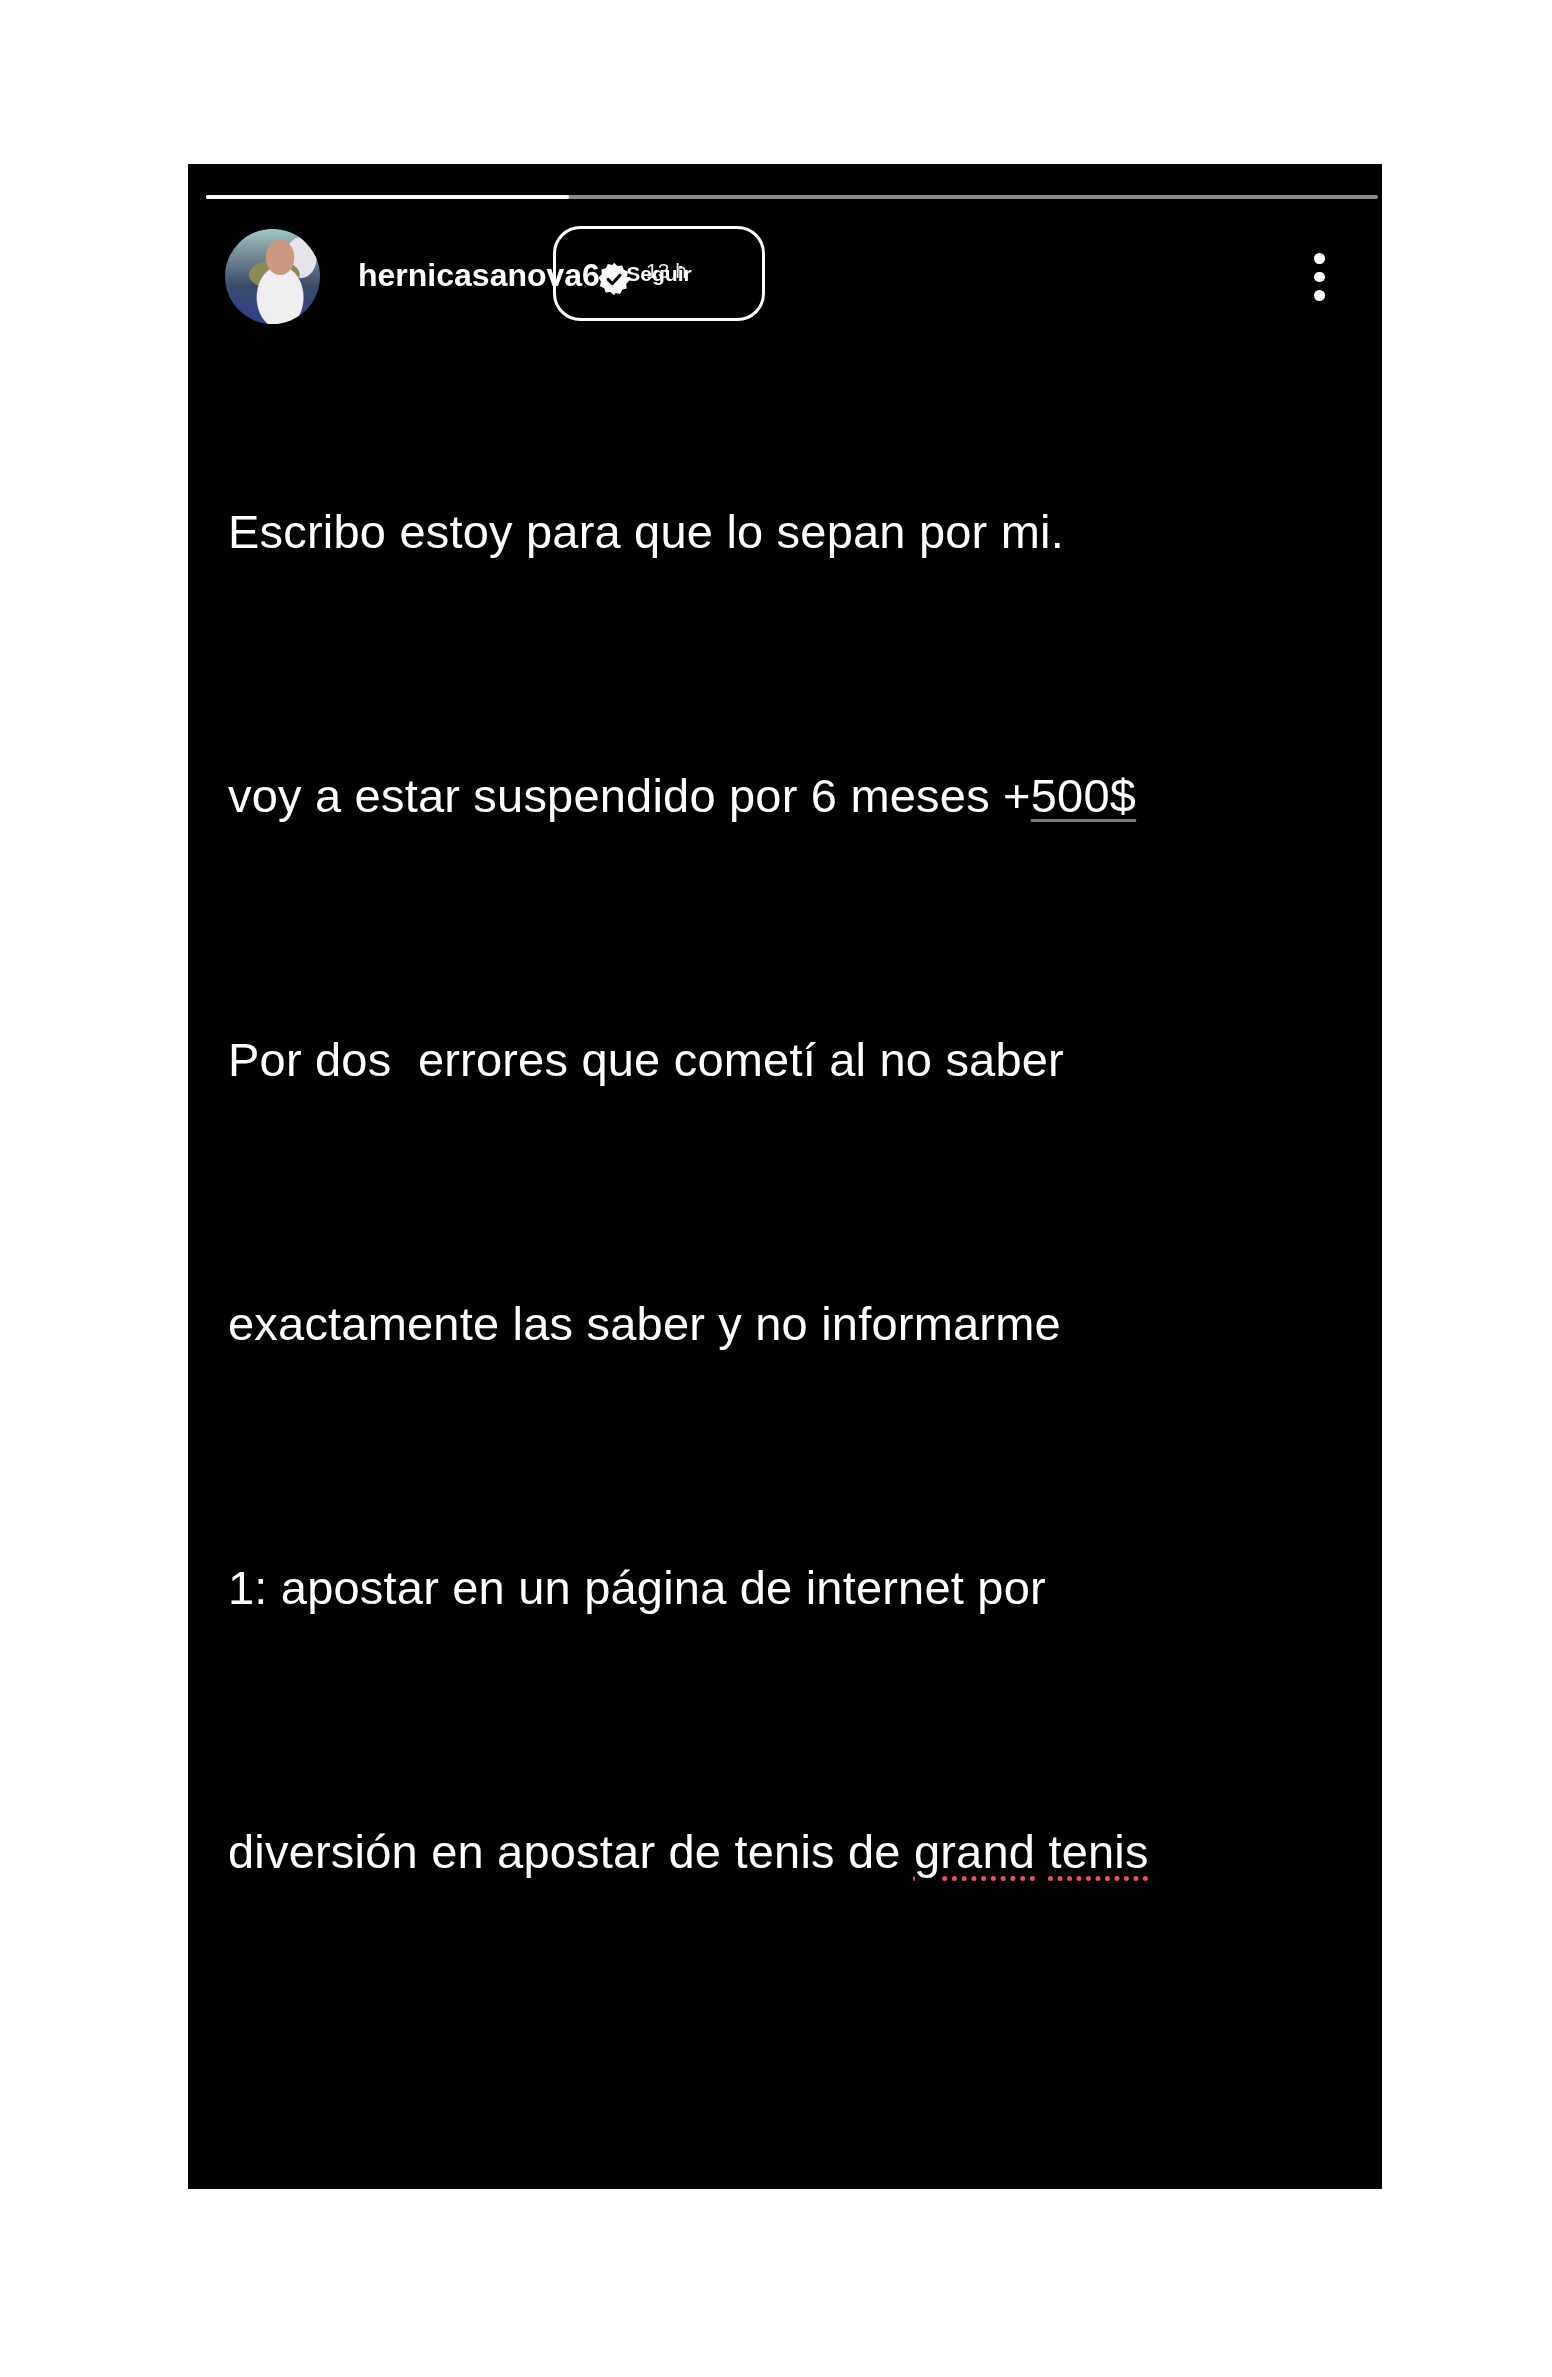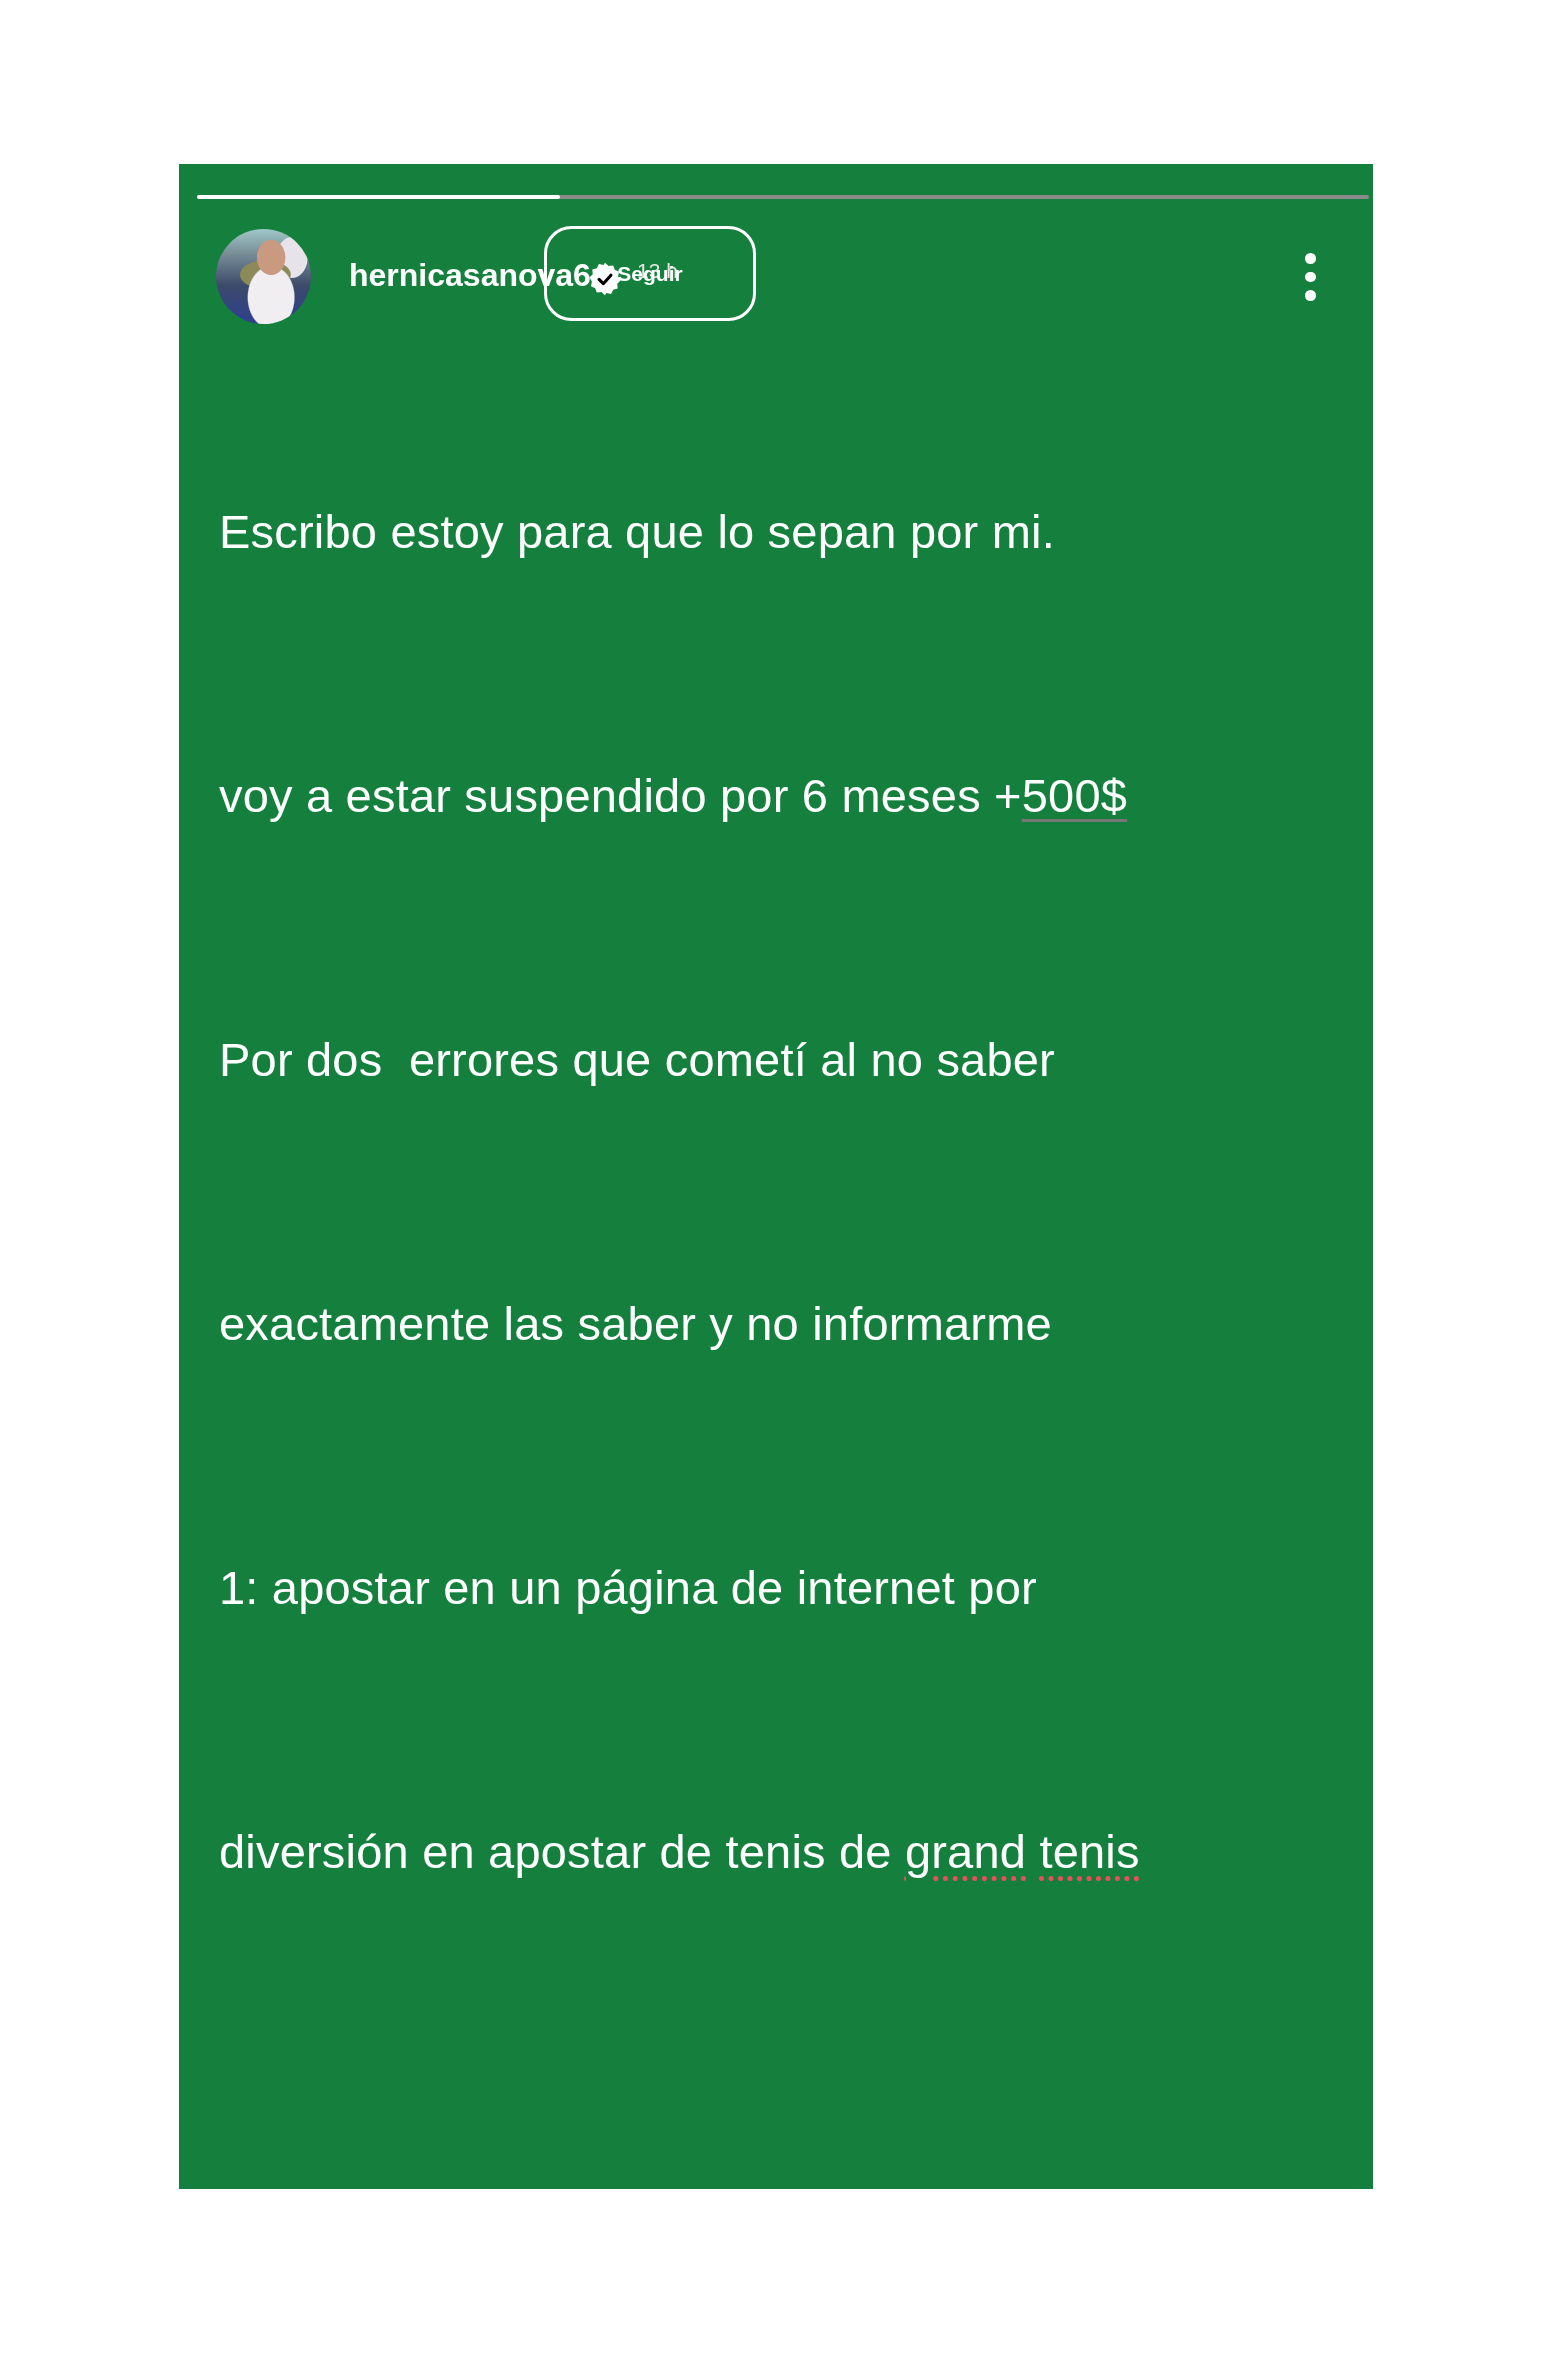--- a/index.html
+++ b/index.html
@@ -1,17 +1,17 @@
 <!DOCTYPE html>
 <html style="font-size:13px"><head>
 <meta charset="utf-8">
 <style>
   html, body { margin:0; padding:0; background:#ffffff; }
   body { width:1553px; height:2377px; position:relative; overflow:hidden; font-family:"Liberation Sans", sans-serif; }
-  .story { position:absolute; left:179px; top:164px; width:1194px; height:2025px; background:#15803d; overflow:hidden; }
+  .story { position:absolute; left:188px; top:164px; width:1194px; height:2025px; background:#000000; overflow:hidden; }
   .progress-track { position:absolute; left:18px; top:31px; width:1172px; height:4px; background:#8a8a8a; border-radius:2.4px; }
   .progress-fill { position:absolute; left:0; top:0; height:4px; background:#ffffff; border-radius:2.4px; }
   .avatar { position:absolute; left:37px; top:65px; width:95px; height:95px; border-radius:50%; overflow:hidden;
     background:
       radial-gradient(ellipse 14.6px 18px at 58% 30%, #c99a7f 0 95%, transparent 100%),
       radial-gradient(ellipse 24px 32px at 58% 72%, #f1eef2 0 95%, transparent 100%),
       radial-gradient(ellipse 26px 14.6px at 52% 48%, #8d8a5a 0 95%, transparent 100%),
       radial-gradient(ellipse 16px 21px at 80% 30%, #e7e3ea 0 95%, transparent 100%),
       linear-gradient(180deg, #9fc8c8 0%, #7a8f98 25%, #3b4a6a 60%, #2f3f8f 100%); z-index:2; }
   .username { position:absolute; left:170px; top:93px; color:#fff; font-weight:bold; font-size:32px; letter-spacing:0px; z-index:2; }

